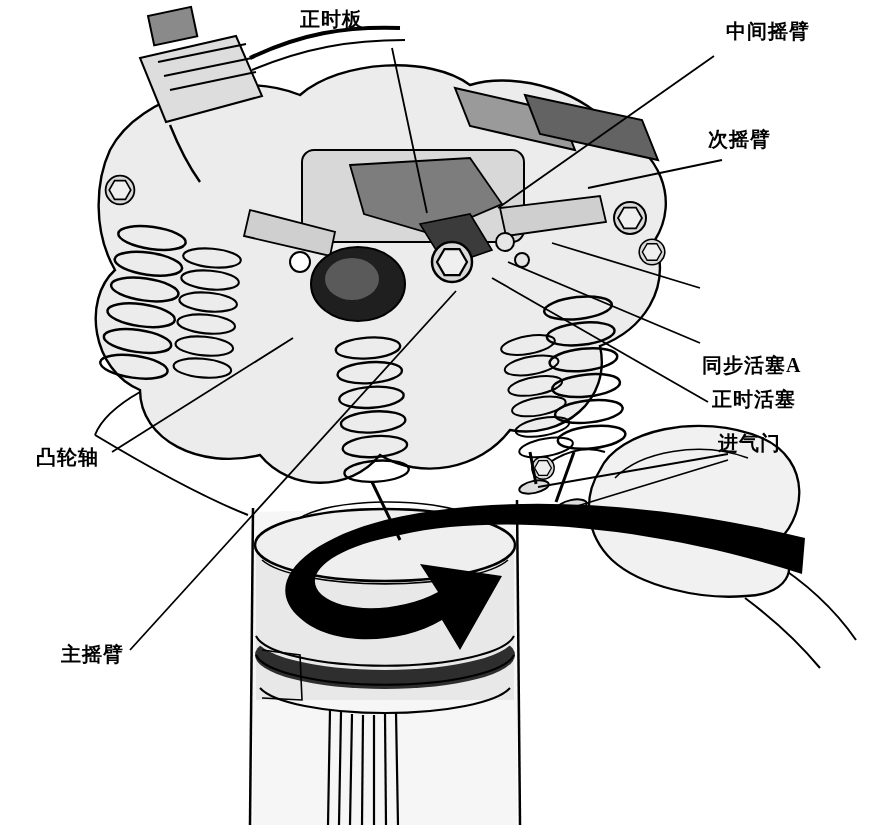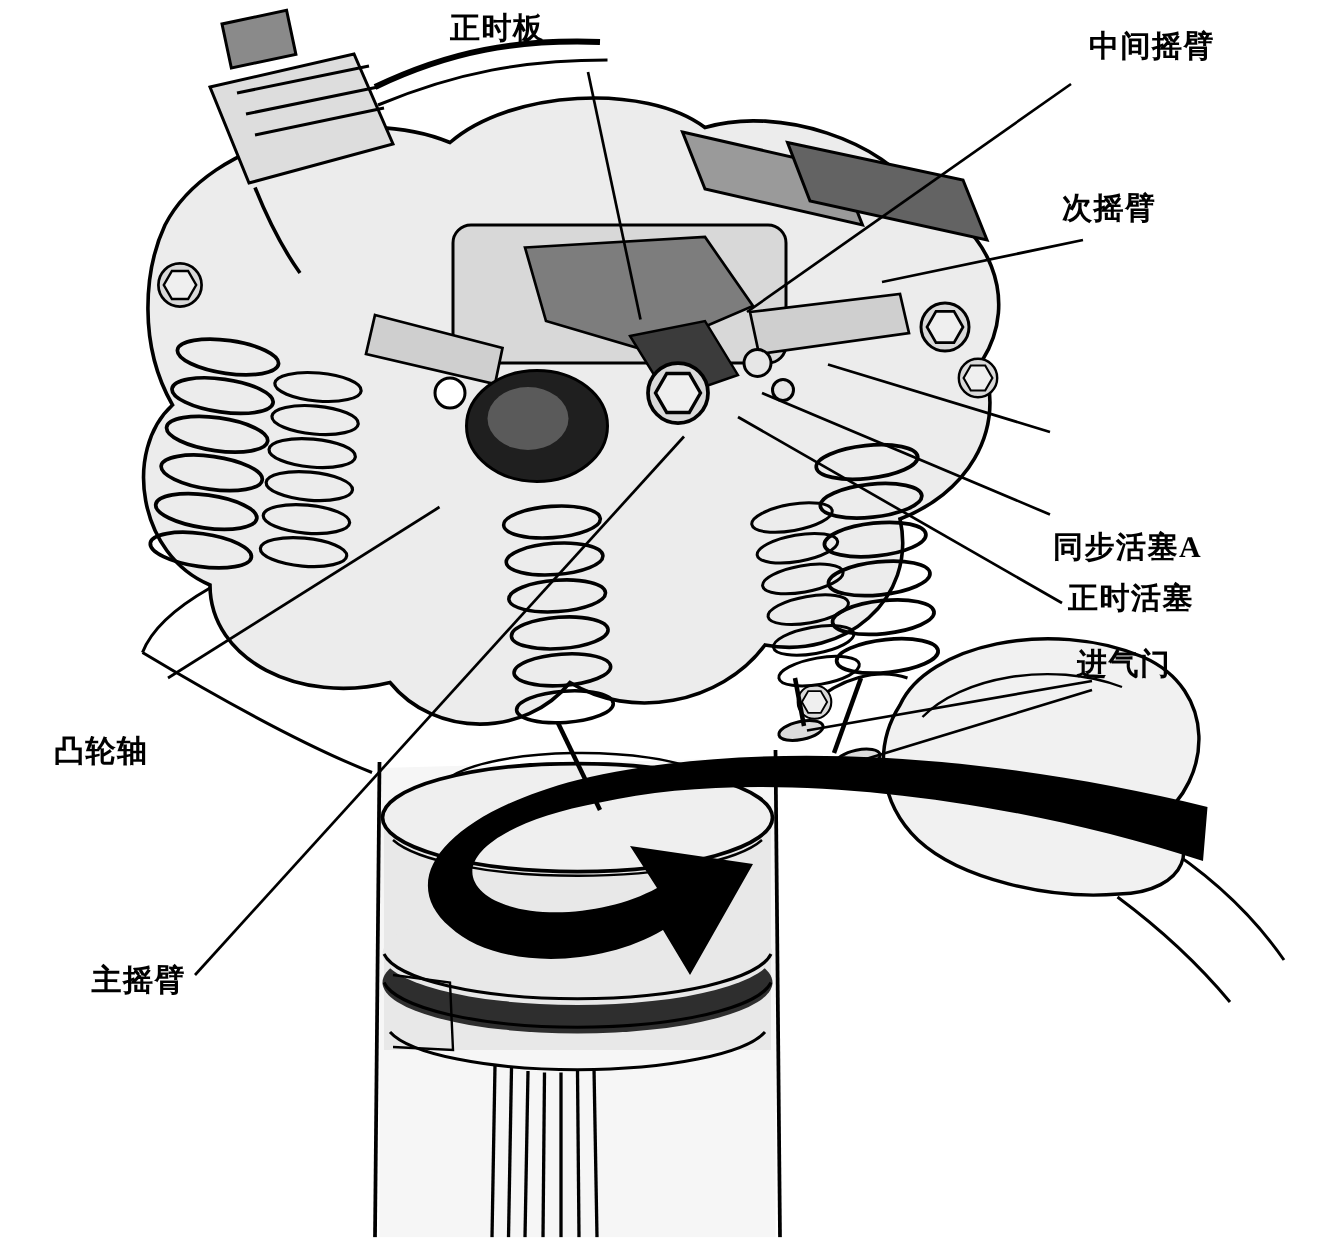--- a/index.html
+++ b/index.html
@@ -188,17 +188,17 @@
 
   <div class="diagram-label" style="left:708px; top:128px;">次摇臂</div>
 
 
   <div class="diagram-label" style="left:702px; top:326px;margin-top:28px;">同步活塞A</div>
 
   <div class="diagram-label" style="left:712px; top:388px;text-align:right;">正时活塞</div>
 
   <div class="diagram-label" style="left:718px; top:432px;">进气门</div>
 
-  <div class="diagram-label" style="left:36px; top:446px;margin-top:44px;">凸轮轴</div>
+  <div class="diagram-label" style="left:36px; top:446px;">凸轮轴</div>
 
   <div class="diagram-label" style="left:61px; top:643px;">主摇臂</div>
 
 </div>
 
 </body></html>

